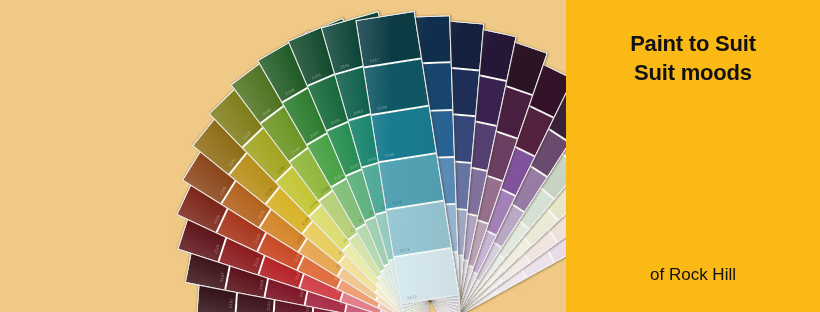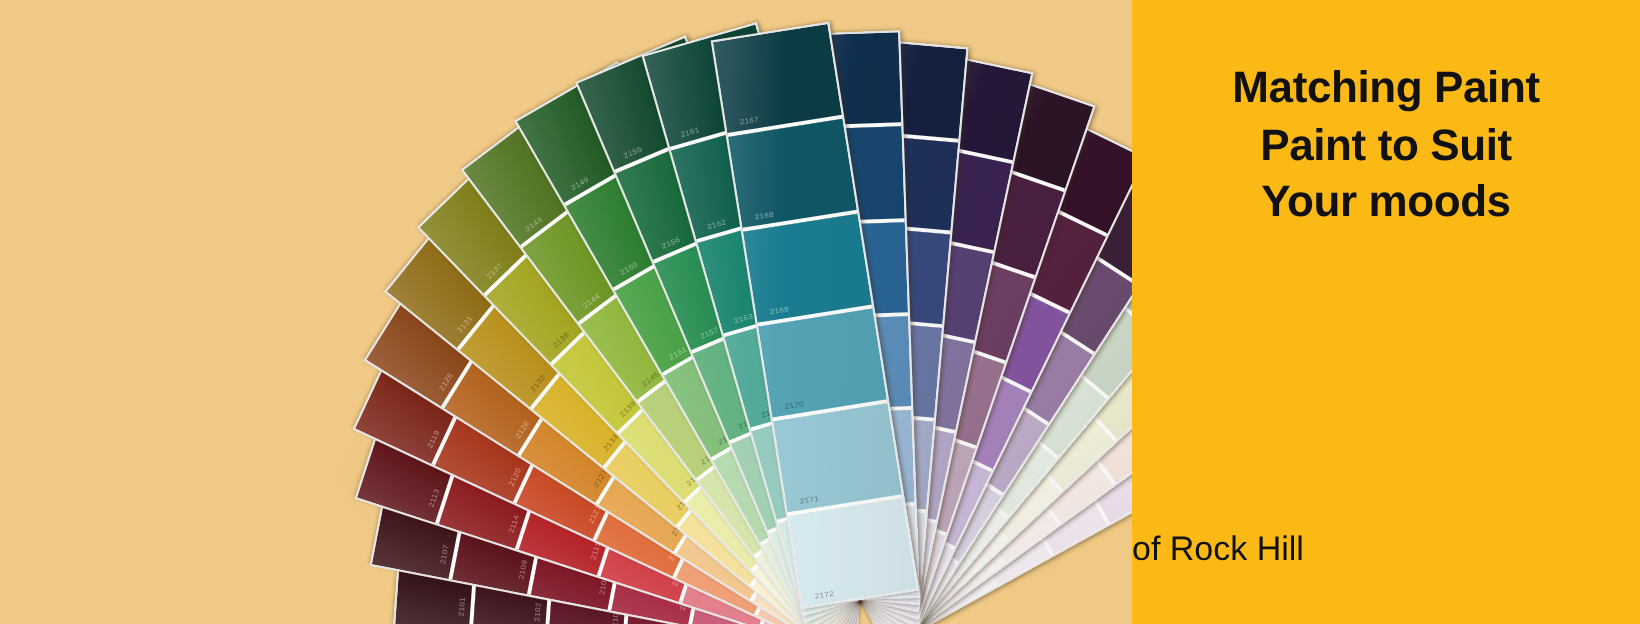--- a/index.html
+++ b/index.html
@@ -180,21 +180,21 @@
     position:absolute;
     left:29px;top:4px;
     width:5px;height:10px;
     background:#0A0A0A;
     clip-path:polygon(0 0,100% 22%,100% 78%,0 100%);
   }
 
   #locality{
     position:absolute;
     left:0;right:0;top:265px;
-    text-align:left;
+    text-align:center;
     color:#111;
     font-size:17px;
     font-weight:normal;
   }
 </style>
 </head>
 <body>
 
 <div id="banner">
 
@@ -685,21 +685,20 @@
             </div>
           </div>
         </div>
       </div>
     <div id="xi-mark">X I</div>
   </div>
 
   <div id="brand-panel">
 
     <h1 id="headline">
-      <span class="hl">Matching Paint</span>
       <span class="hl">Paint to Suit</span>
-      <span class="hl">Your moods</span>
+      <span class="hl">Suit moods</span>
     </h1>
 
 
     <div id="locality">of Rock Hill</div>
   </div>
 </div>
 
 </body></html>

